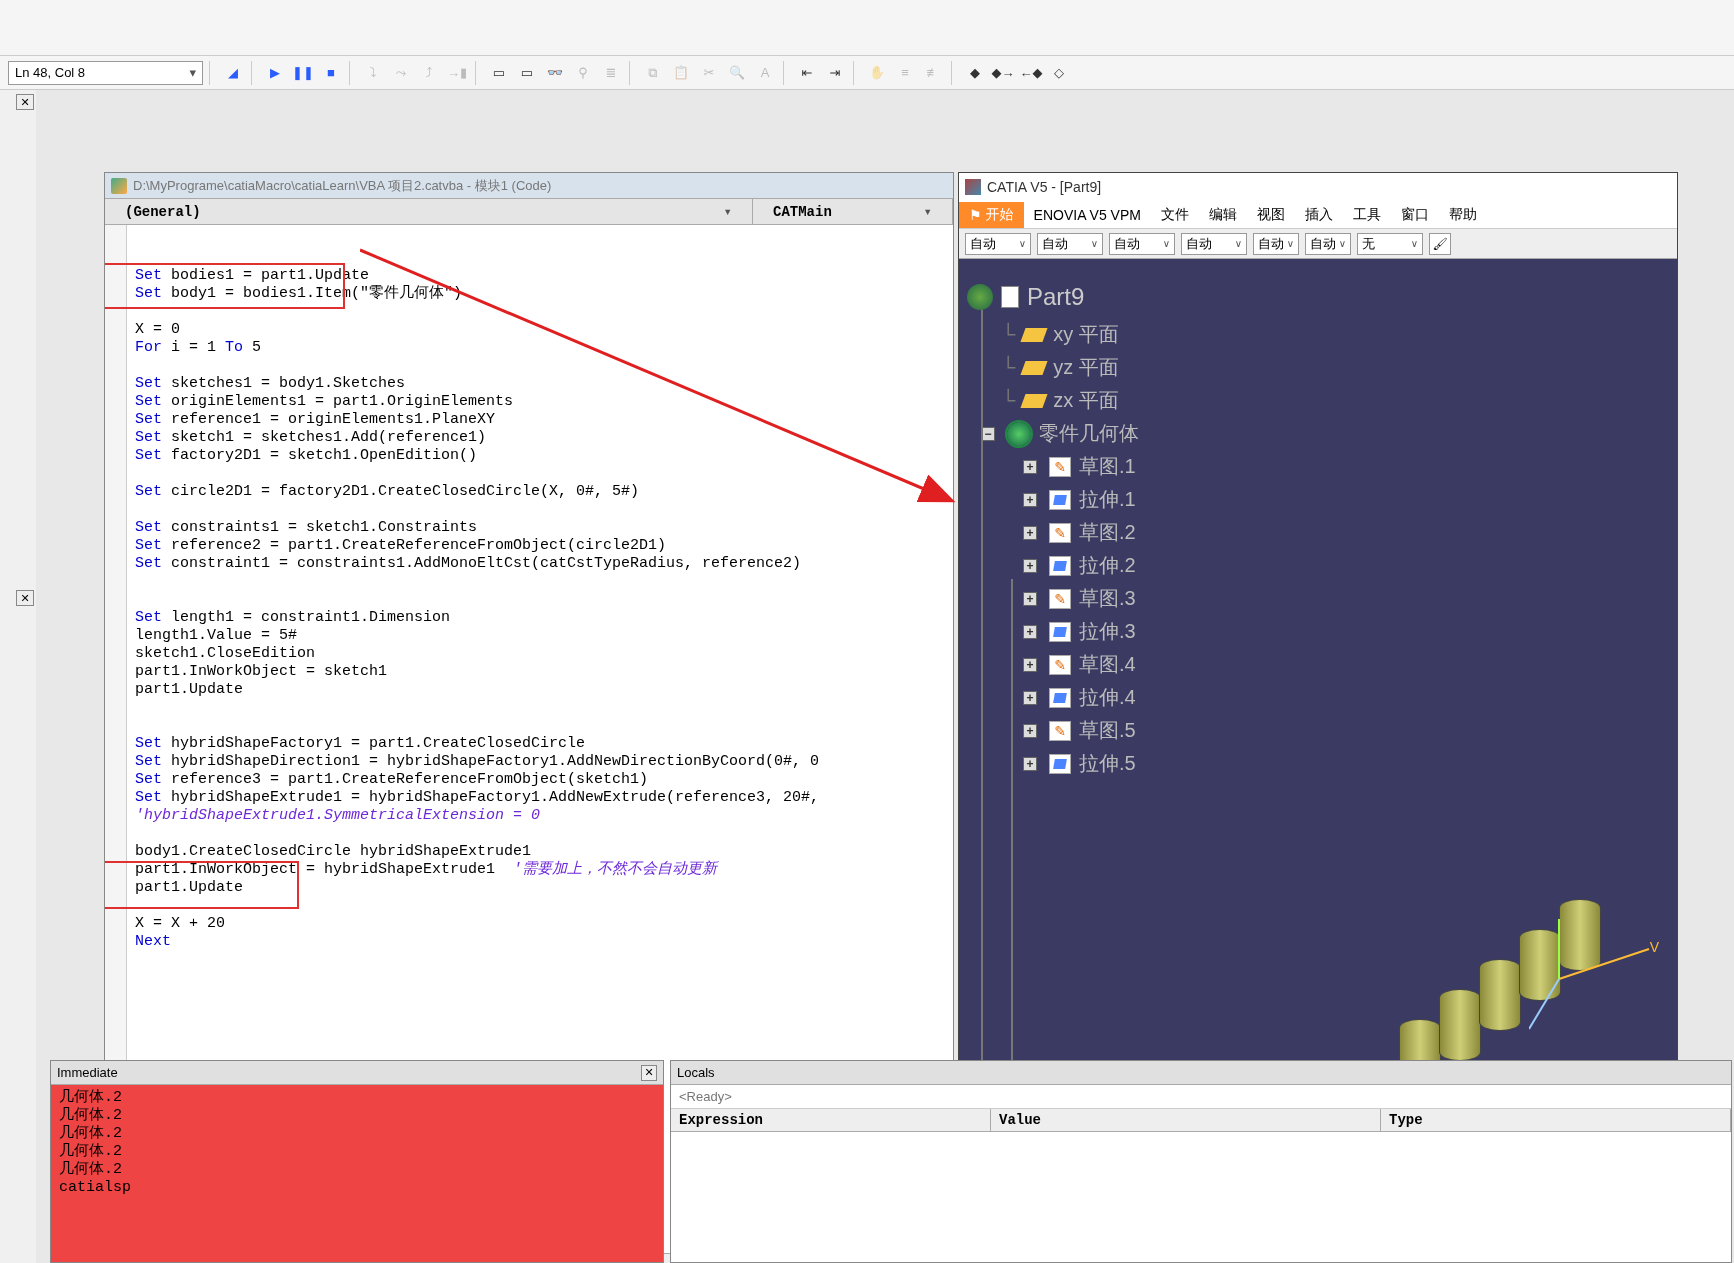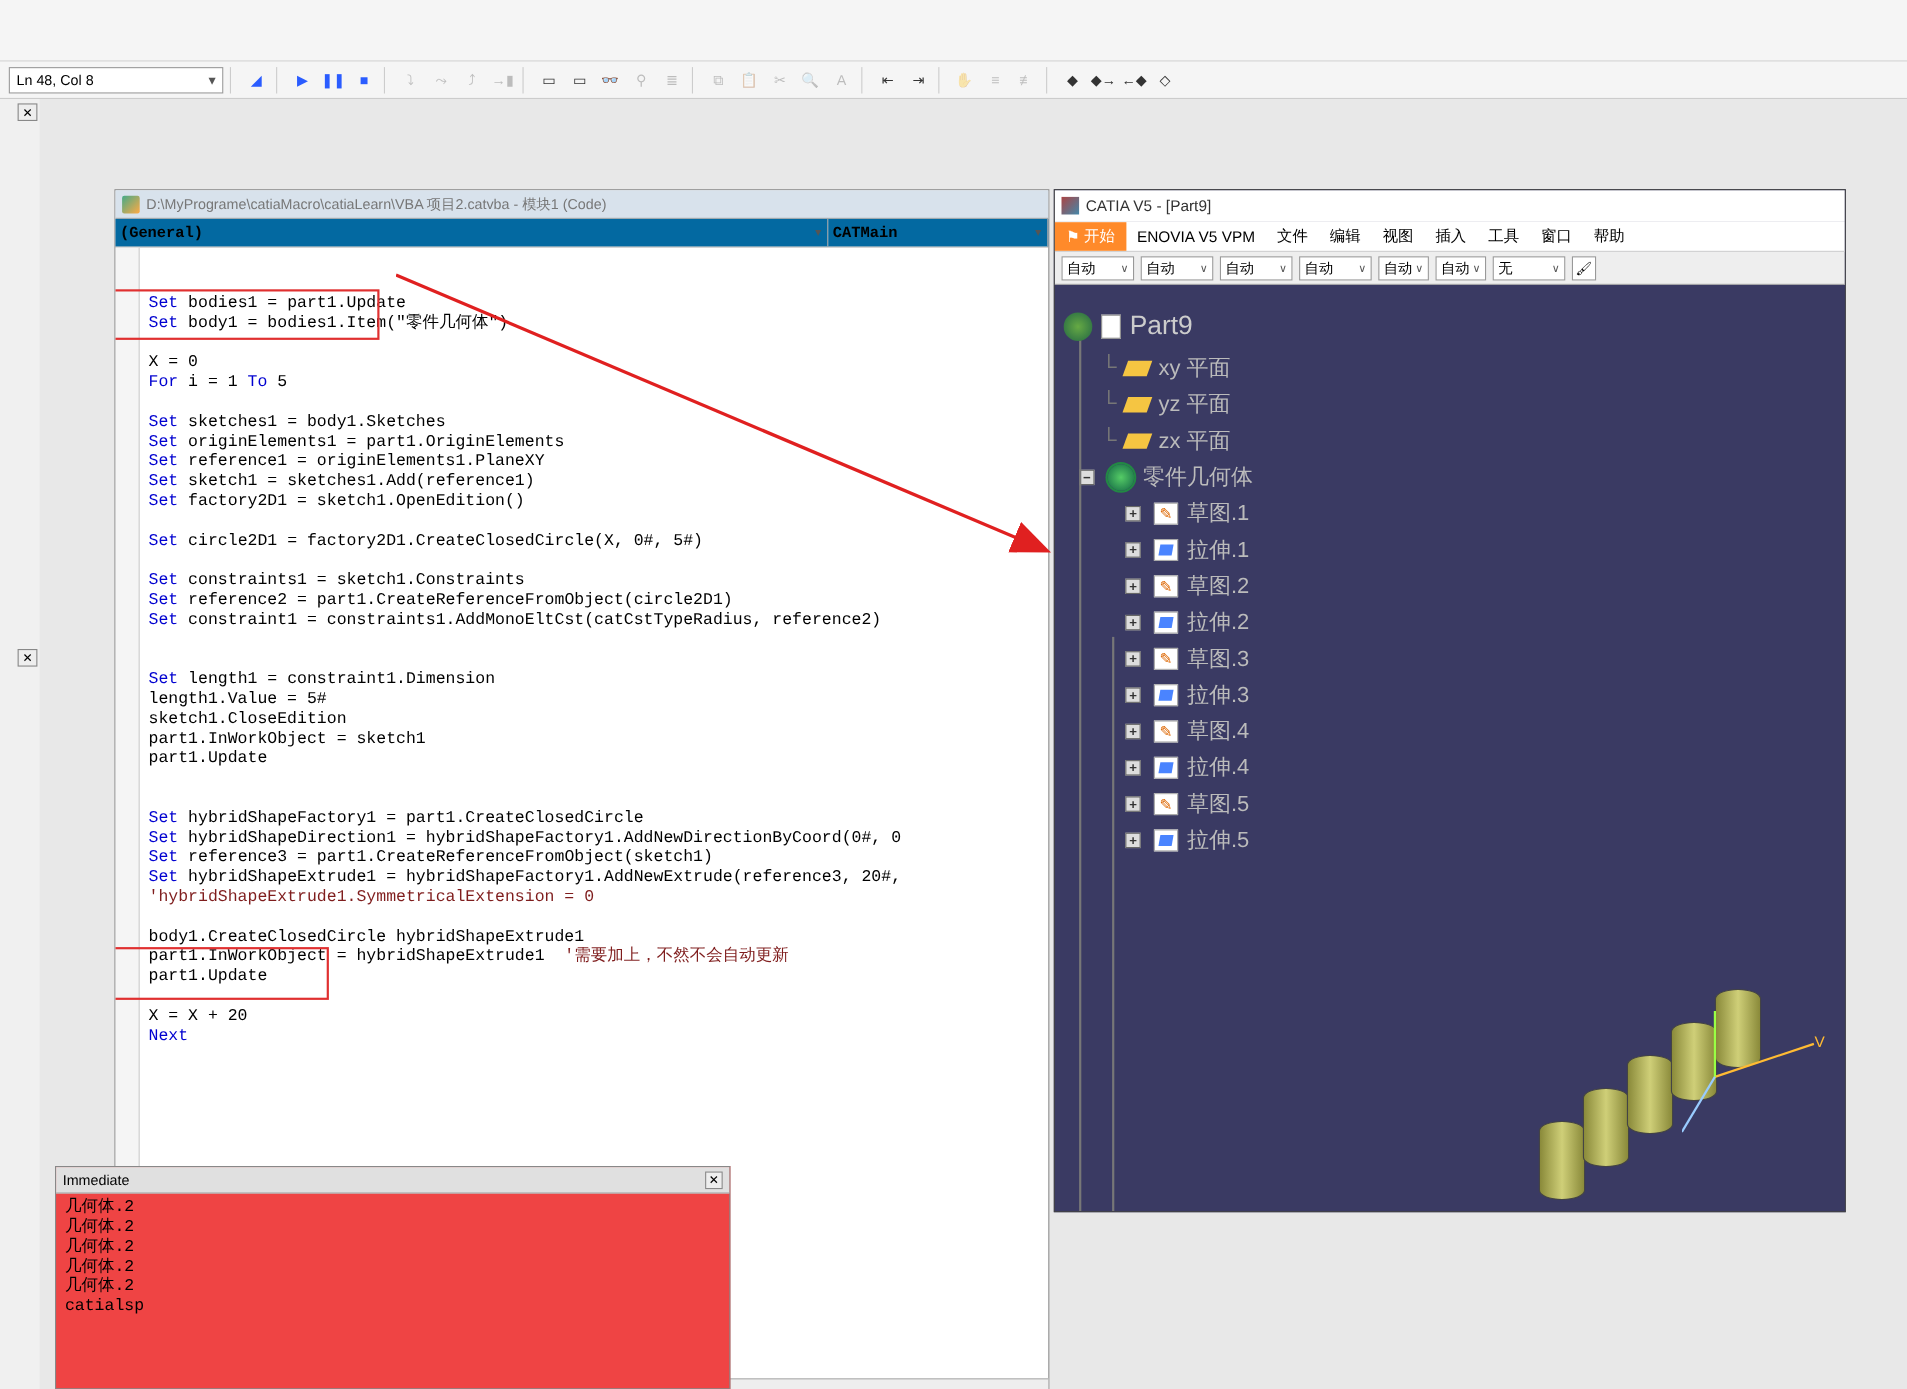--- a/index.html
+++ b/index.html
@@ -24,26 +24,26 @@
 
 .left-stub { position: absolute; left: 0; top: 0; width: 36px; height: 100%; background: #f0f0f0; }
 .stub-close { position: absolute; left: 16px; top: 4px; width: 18px; height: 16px; border: 1px solid #888; display:flex; align-items:center; justify-content:center; font-size:11px; background:#eee; }
 .stub-close2 { position: absolute; left: 16px; top: 500px; }
 
 
 .vba-win { position: absolute; left: 104px; top: 82px; width: 850px; height: 1100px; border: 1px solid #888; background: #fff; }
 .vba-title { height: 26px; background: #d8e2ec; border-bottom: 1px solid #aaa; display: flex; align-items: center; padding: 0 6px; font-size: 13px; color: #777; gap: 6px; }
 .vba-title-icon { width: 16px; height: 16px; background: linear-gradient(135deg,#4a8,#fa4); border-radius:2px; }
 .vba-dropdowns { height: 26px; display: flex; border-bottom: 1px solid #aaa; }
-.vba-dd { flex: 1; border-right: 1px solid #aaa; background: #0369a1; display: flex; align-items: center; padding: 0 4px; font-family: "Courier New", monospace; font-size: 14px; font-weight: bold; justify-content: space-between; }
+.vba-dd { flex: 1; border-right: 1px solid #aaa; background: #e5e5e5; display: flex; align-items: center; padding: 0 20px; font-family: "Courier New", monospace; font-size: 14px; font-weight: bold; justify-content: space-between; }
 .vba-dd::after { content: "▾"; color: #555; font-weight: normal; }
 .vba-code { position: relative; padding: 6px 10px 6px 30px; font-family: "Courier New", monospace; font-size: 15px; line-height: 18px; white-space: pre; color: #000; height: calc(100% - 72px); overflow: hidden; }
 .vba-gutter { position: absolute; left: 0; top: 0; width: 22px; height: 100%; border-right: 1px solid #ccc; background: #f5f5f5; }
 .kw { color: #0000d0; }
-.cmt { color: #7f1d1d; }
+.cmt { color: #6d28d9; font-style: italic; }
 .red-box { position: absolute; border: 2px solid #e03030; pointer-events: none; }
 .vba-bottom-icons { position:absolute; bottom:0; left:0; height:18px; width:60px; border-top:1px solid #aaa; display:flex; }
 .vba-bottom-icons div { width:18px; height:18px; border-right:1px solid #aaa; display:flex; align-items:center; justify-content:center; font-size:11px; }
 .vba-hscroll { position:absolute; bottom:0; left:60px; right:0; height:18px; background:#eee; border-top:1px solid #aaa; }
 .vba-hscroll-thumb { position:absolute; left:2px; top:2px; width:120px; height:14px; background:#ccc; }
 
 
 .red-arrow { position:absolute; pointer-events:none; }
 
 
@@ -367,14 +367,25 @@
     <div class="imm-body" id="imm-body">
         <div>几何体.2</div>
         <div>几何体.2</div>
         <div>几何体.2</div>
         <div>几何体.2</div>
         <div>几何体.2</div>
         <div>catialsp</div>
       </div>
   </div>
 
+  <div class="loc-panel">
+    <div class="panel-hdr">
+      <span>Locals</span>
+    </div>
+    <div class="loc-ready">&lt;Ready&gt;</div>
+    <div class="loc-table-hdr">
+      <div class="loc-th exp">Expression</div>
+      <div class="loc-th val">Value</div>
+      <div class="loc-th typ">Type</div>
+    </div>
+  </div>
 
 </div>
 
 </body></html>

